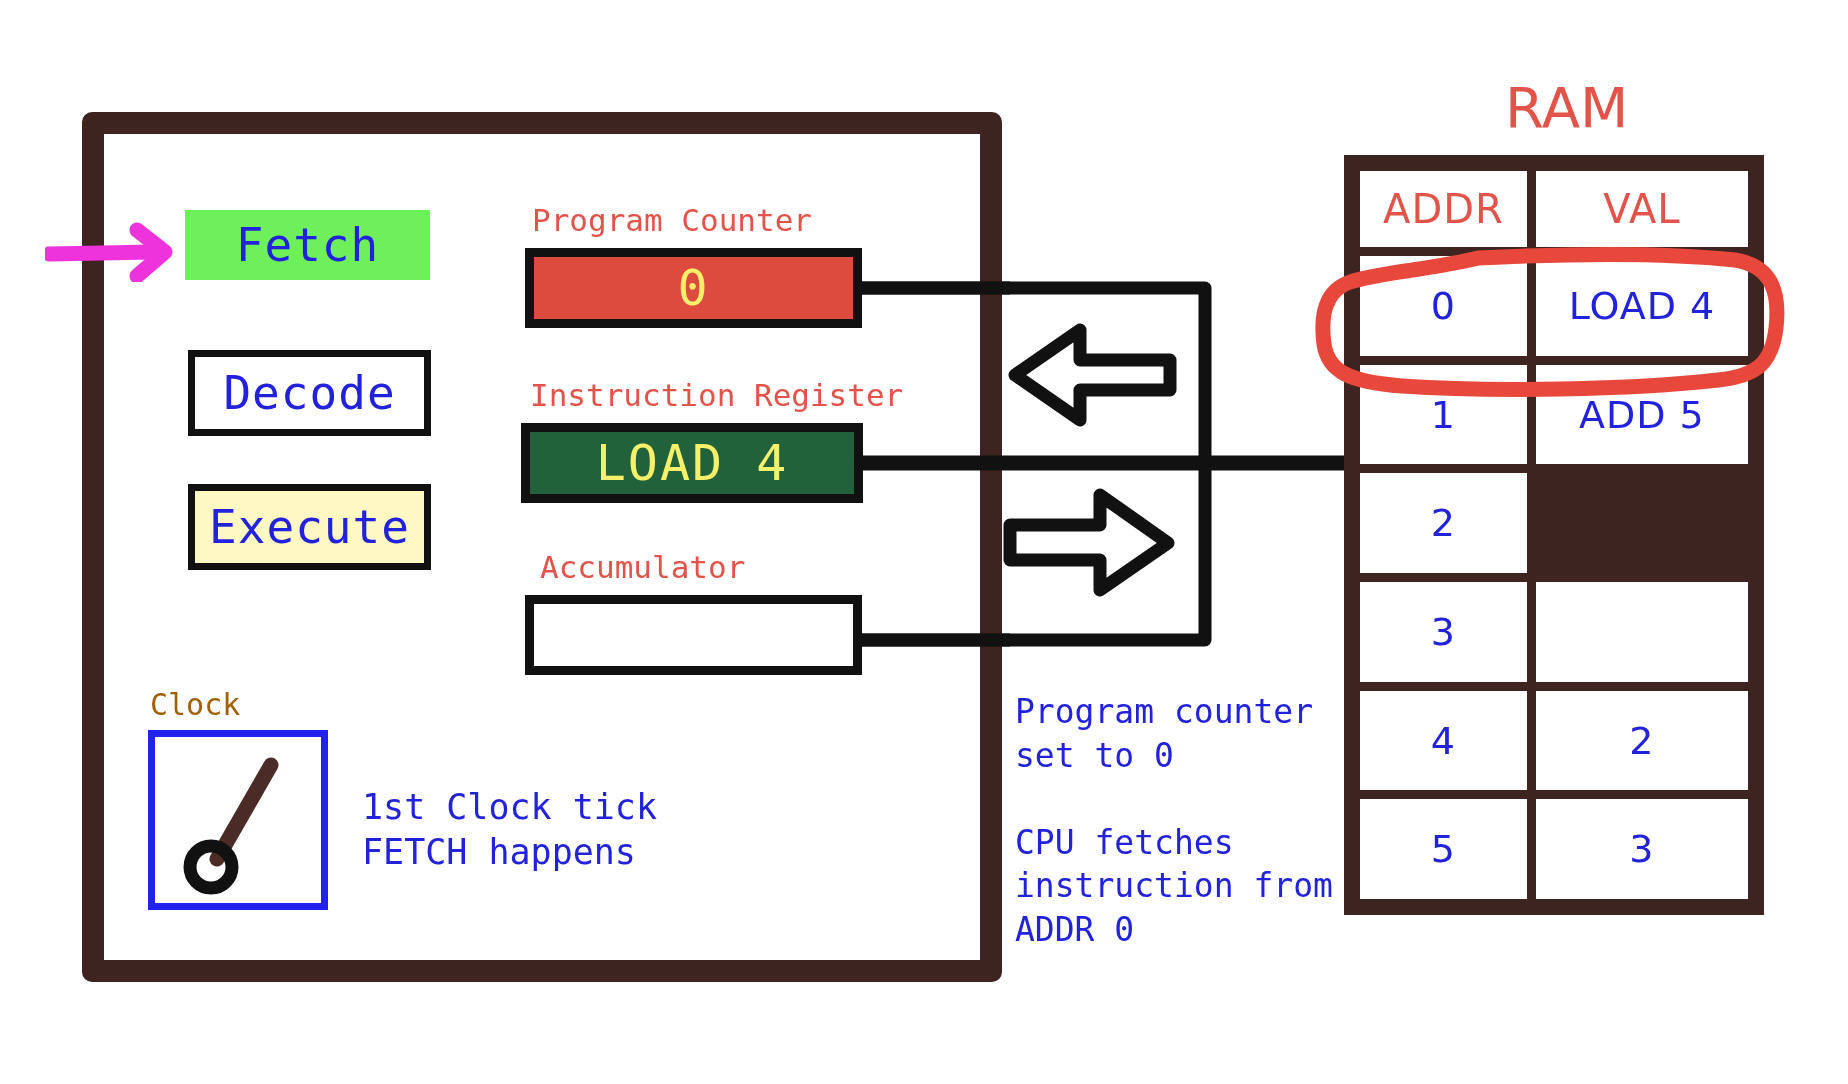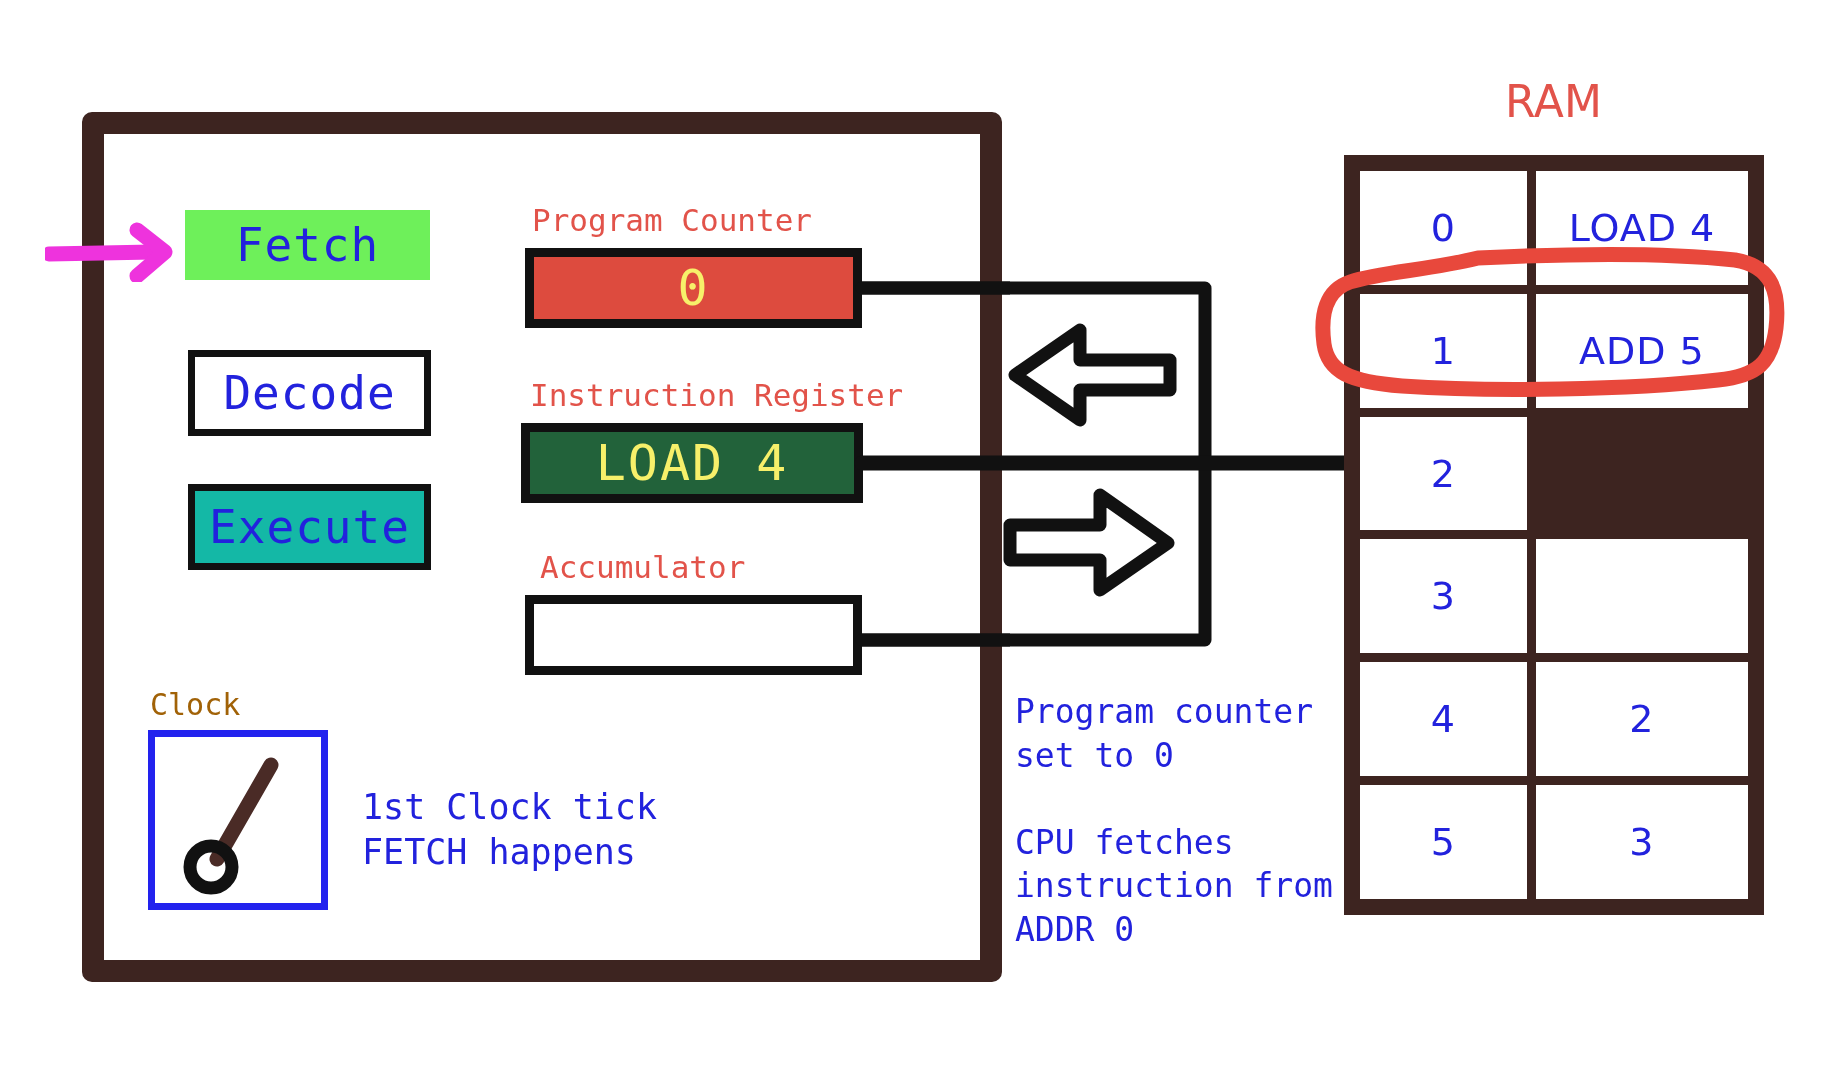--- a/index.html
+++ b/index.html
@@ -16,21 +16,21 @@
   
   .stage-box{position:absolute;display:flex;align-items:center;
              justify-content:center;box-sizing:border-box;}
   .stage-box span{color:#2222dd;font-size:46px;letter-spacing:1px;line-height:1;}
 
   #stage-fetch{left:185px;top:210px;width:245px;height:70px;
                background:#6ef05a;border:none;}
   #stage-decode{left:188px;top:350px;width:243px;height:86px;
                 background:#ffffff;border:7px solid #111111;justify-content:center;}
   #stage-execute{left:188px;top:484px;width:243px;height:86px;
-                 background:#14b8a6;border:7px solid #111111;}
+                 background:#fef9c3;border:7px solid #111111;}
 
   
   #fetch-pointer{position:absolute;left:45px;top:222px;width:150px;height:60px;}
 
   
   .reg-label{position:absolute;color:#e2534a;font-size:31px;letter-spacing:0px;
              white-space:nowrap;line-height:1;}
   #label-pc{left:532px;top:205px;}
   #label-ir{left:530px;top:380px;}
   #label-acc{left:540px;top:552px;}
@@ -56,21 +56,21 @@
 
   
   #bus-wires{position:absolute;left:0;top:0;width:1848px;height:1084px;
              pointer-events:none;}
 
   
   #bus-notes{position:absolute;left:1015px;top:690px;color:#2222dd;font-size:33px;
              line-height:1.32;white-space:pre;}
 
   
-  #ram-title{position:absolute;left:1505px;top:80px;color:#e2534a;font-size:44px;
+  #ram-title{position:absolute;left:1505px;top:80px;color:#e2534a;font-size:56px;
              font-family:"DejaVu Sans","Liberation Sans",sans-serif;line-height:1;}
   #ram-table{position:absolute;left:1344px;top:155px;width:420px;height:760px;
              border:16px solid #3d2420;background:#3d2420;box-sizing:border-box;
              display:flex;flex-direction:column;gap:9px;}
   .ram-row{display:flex;flex:1;gap:9px;}
   .ram-cell{flex:1;background:#ffffff;display:flex;align-items:center;
             justify-content:center;font-size:38px;color:#2222dd;
             font-family:"DejaVu Sans","Liberation Sans",sans-serif;
             letter-spacing:1px;}
   .ram-cell.addr{flex:0 0 43%;}
@@ -149,20 +149,24 @@
   <div id="bus-notes">Program counter
 set to 0
 
 CPU fetches
 instruction from
 ADDR 0</div>
 
   <div id="ram-title">RAM</div>
 
   <div id="ram-table">
+    <div class="ram-row header">
+      <div class="ram-cell addr ram-head">ADDR</div>
+      <div class="ram-cell ram-head">VAL</div>
+    </div>
     <div class="ram-row">
       <div class="ram-cell addr">0</div>
       <div class="ram-cell">LOAD 4</div>
     </div>
     <div class="ram-row">
       <div class="ram-cell addr">1</div>
       <div class="ram-cell">ADD 5</div>
     </div>
     <div class="ram-row">
       <div class="ram-cell addr">2</div>

